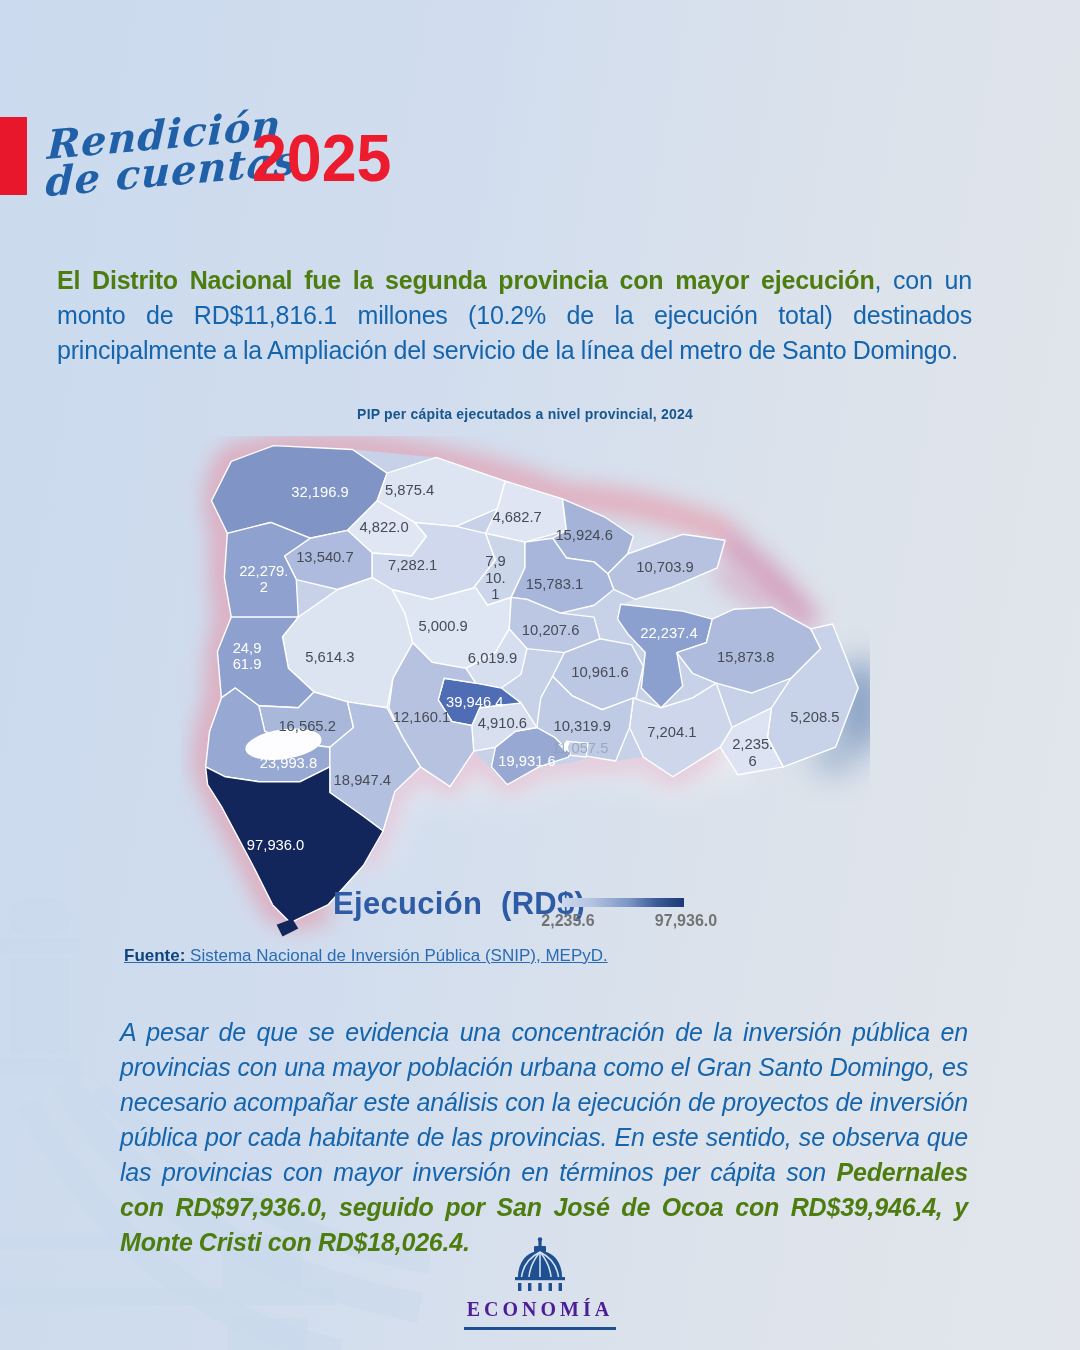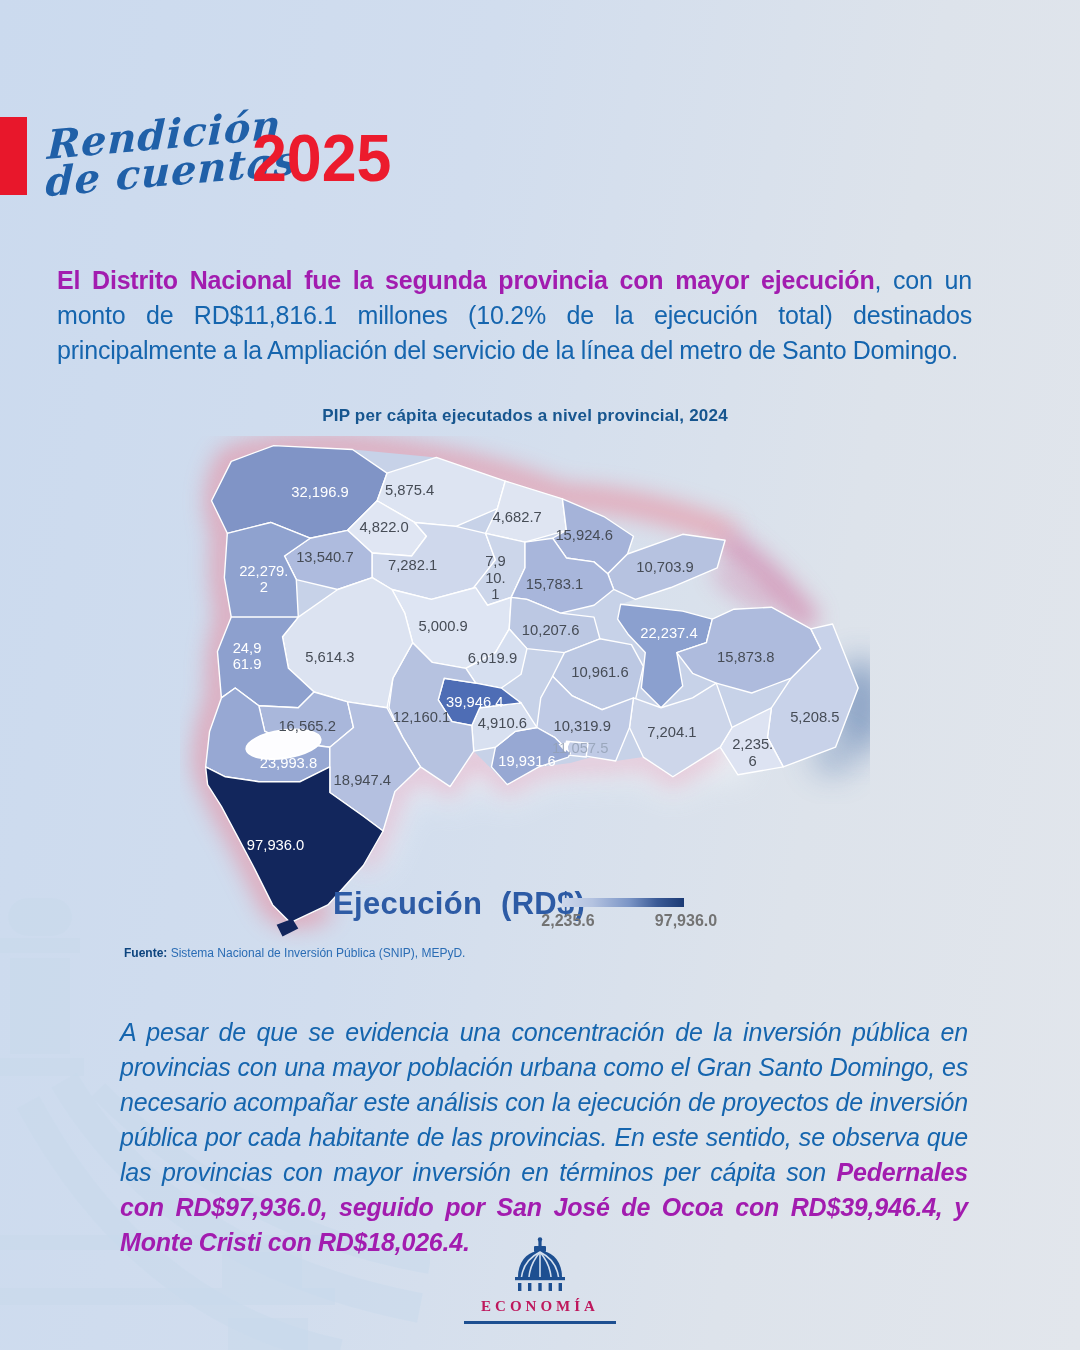--- a/index.html
+++ b/index.html
@@ -19,48 +19,48 @@
     letter-spacing:1px;
   }
   .year{
     position:absolute;left:252px;top:120px;color:#ec1b2d;
     font-size:66px;font-weight:800;letter-spacing:0;
     transform:scaleX(.95);transform-origin:left top;
   }
   
   .para{position:absolute;color:#1565ae;font-size:25px;line-height:35px;
         text-align:justify;letter-spacing:-.2px;word-spacing:-.5px;}
-  .para b{font-weight:800;color:#a21caf;}
+  .para b{font-weight:800;color:#4d7c0f;}
   .para-1{left:57px;top:238px;width:915px;}
   .para-2{left:120px;top:990px;width:848px;font-style:italic;}
   
   .map-title{position:absolute;left:180px;top:406px;width:690px;text-align:center;
-             color:#17568f;font-size:17px;font-weight:700;letter-spacing:.2px;}
+             color:#17568f;font-size:14px;font-weight:700;letter-spacing:.2px;}
   .map-svg{position:absolute;left:180px;top:436px;width:690px;height:512px;}
   .prov{stroke:#ffffff;stroke-width:1.4;stroke-linejoin:round;}
   .lbl{font-family:"Liberation Sans",sans-serif;font-size:15px;text-anchor:middle;}
   .lbl.dark{fill:#464c56;}
   .lbl.light{fill:#ffffff;}
   .lbl.faint{fill:#93a0b4;opacity:.8;}
   
   .legend-title{position:absolute;left:333px;top:886px;color:#2d5ba5;
                 font-size:31px;font-weight:600;word-spacing:10px;letter-spacing:.3px;}
   .legend-bar{position:absolute;left:562px;top:898px;width:122px;height:9px;
               background:linear-gradient(90deg,#ccd7eb 0%,#b3c2e0 25%,#7b95c6 55%,#3a5a96 78%,#1b3a74 100%);}
   .legend-min,.legend-max{position:absolute;top:912px;color:#737373;font-size:16px;font-weight:600;transform:translateX(-50%);}
   .legend-min{left:568px;}
   .legend-max{left:686px;}
   
-  .source{position:absolute;left:124px;top:946px;font-size:12px;color:#2a6cb4;}
+  .source{position:absolute;left:124px;top:946px;font-size:17px;color:#2a6cb4;text-decoration:underline;}
   .source b{color:#0d447e;font-weight:700;}
   
   .logo{position:absolute;left:440px;top:1236px;width:200px;text-align:center;}
   .logo svg{display:block;margin:0 auto;}
   .logo-text{margin-top:4px;font-family:"Liberation Serif",serif;font-weight:600;
-             font-size:15px;letter-spacing:4px;color:#be185d;}
+             font-size:20px;letter-spacing:4px;color:#4c1d95;}
   .logo-line{margin:6px auto 0;width:152px;height:2.5px;background:#1d4f91;}
 </style>
 </head>
 <body>
 
 <svg class="watermark" viewBox="0 0 430 510">
   <g fill="#c9daec" opacity=".55">
     <rect x="8" y="58" width="64" height="38" rx="20"></rect>
     <rect x="0" y="98" width="80" height="15"></rect>
     <rect x="10" y="118" width="60" height="96"></rect>

